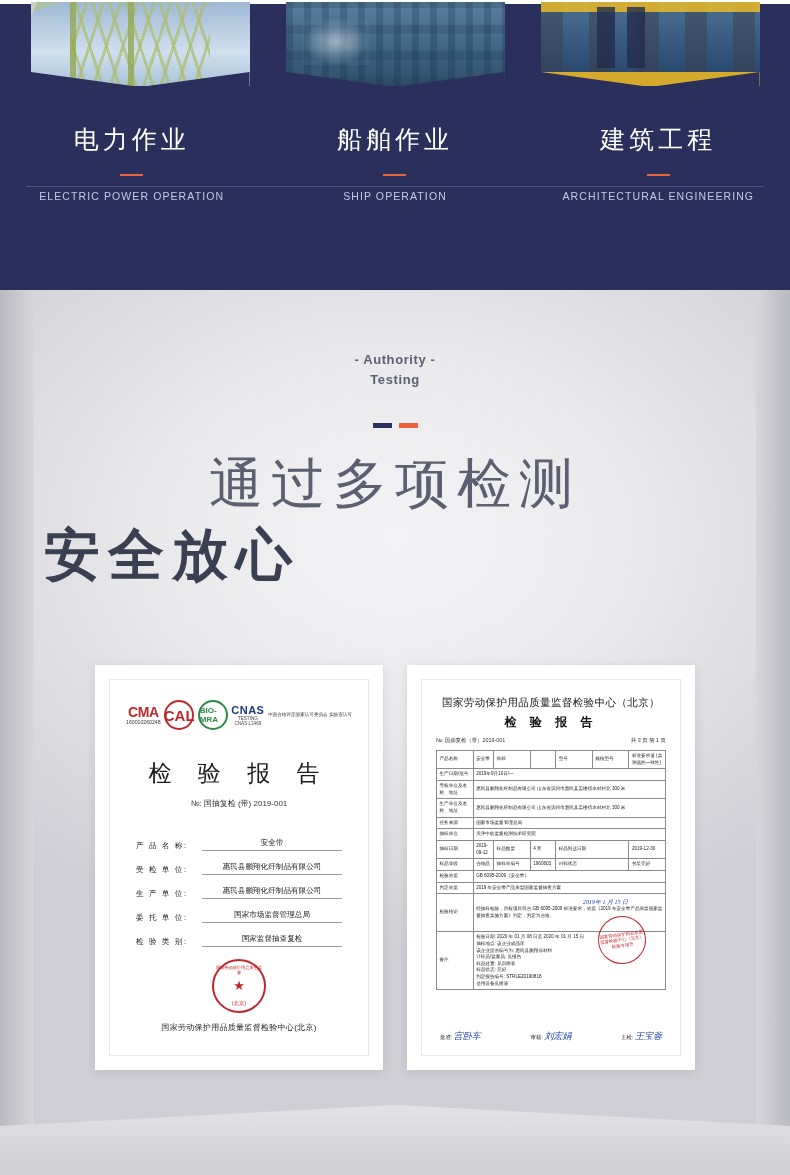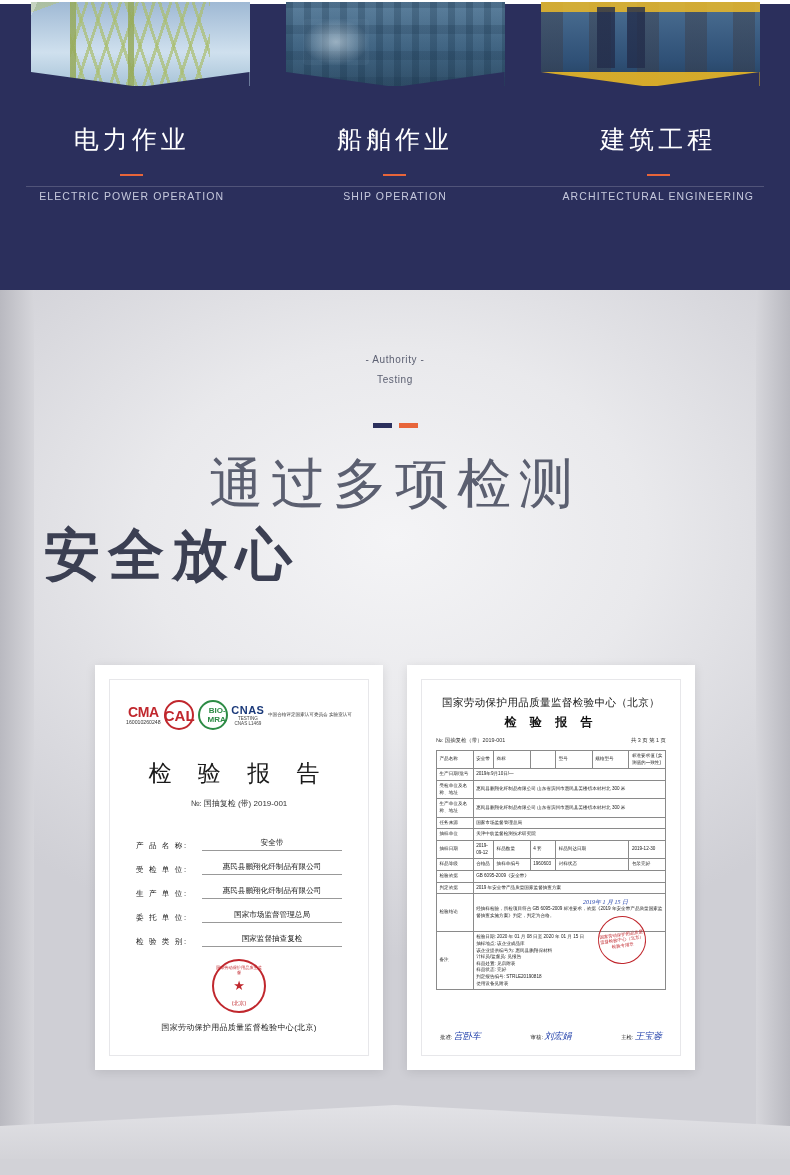--- a/index.html
+++ b/index.html
@@ -107,21 +107,21 @@
       radial-gradient(ellipse 560px 420px at 50% 28%, #f4f4f6 0%, #e9e9ec 45%, #d9d9de 78%, #cfcfd5 100%);
   }
   .lower-side-l, .lower-side-r {
     position: absolute; top: 0; width: 34px; height: 885px;
   }
   .lower-side-l { left: 0; background: linear-gradient(90deg, #b9b9c0, #d6d6db); }
   .lower-side-r { right: 0; background: linear-gradient(270deg, #b9b9c0, #d6d6db); }
 
   .eyebrow {
     position: absolute; top: 60px; left: 0; width: 790px; text-align: center;
-    color: #5c6072; font-size: 10px; line-height: 20px; letter-spacing: 0.6px;
+    color: #5c6072; font-size: 13px; line-height: 20px; letter-spacing: 0.6px; font-weight: bold;
   }
   .eyebrow .ln2 { display: block; }
 
   .dots {
     position: absolute; top: 133px; left: 0; width: 790px;
     display: flex; justify-content: center; align-items: center; gap: 7px;
   }
   .dash { width: 19px; height: 5px; }
   .dash.navy { background: #2b2f5c; }
   .dash.orange { background: #e8653a; }
@@ -160,21 +160,21 @@
     display: flex; align-items: center; justify-content: space-between;
   }
   .logo-ma { color: #c0272d; font-size: 14px; font-weight: 700; letter-spacing: -0.5px; text-align:center; line-height:1.05;}
   .logo-ma small { display:block; font-size:5.2px; color:#333; font-weight:400; letter-spacing:0; }
   .logo-circ {
     width: 30px; height: 30px; border-radius: 50%;
     border: 2px solid #c0272d; color: #c0272d;
     font-size: 15px; font-weight: 700;
     display: flex; align-items: center; justify-content: center;
   }
-  .logo-circ.green { border-color: #2d8b45; color: #2d8b45; font-size: 8px; text-align: right; }
+  .logo-circ.green { border-color: #2d8b45; color: #2d8b45; font-size: 8px; }
   .logo-cnas { text-align: center; color: #1b3a7a; }
   .logo-cnas .t { font-size: 11px; font-weight: 700; letter-spacing: 0.5px; }
   .logo-cnas .s { font-size: 4.6px; color: #444; }
   .logo-zh { text-align: center; color: #333; font-size: 4.6px; line-height: 1.35; }
 
   .c1-title {
     position: absolute; top: 78px; left: 0; width: 100%;
     text-align: center; font-size: 23px; letter-spacing: 10px; color: #1a1a1a;
   }
   .c1-no {

